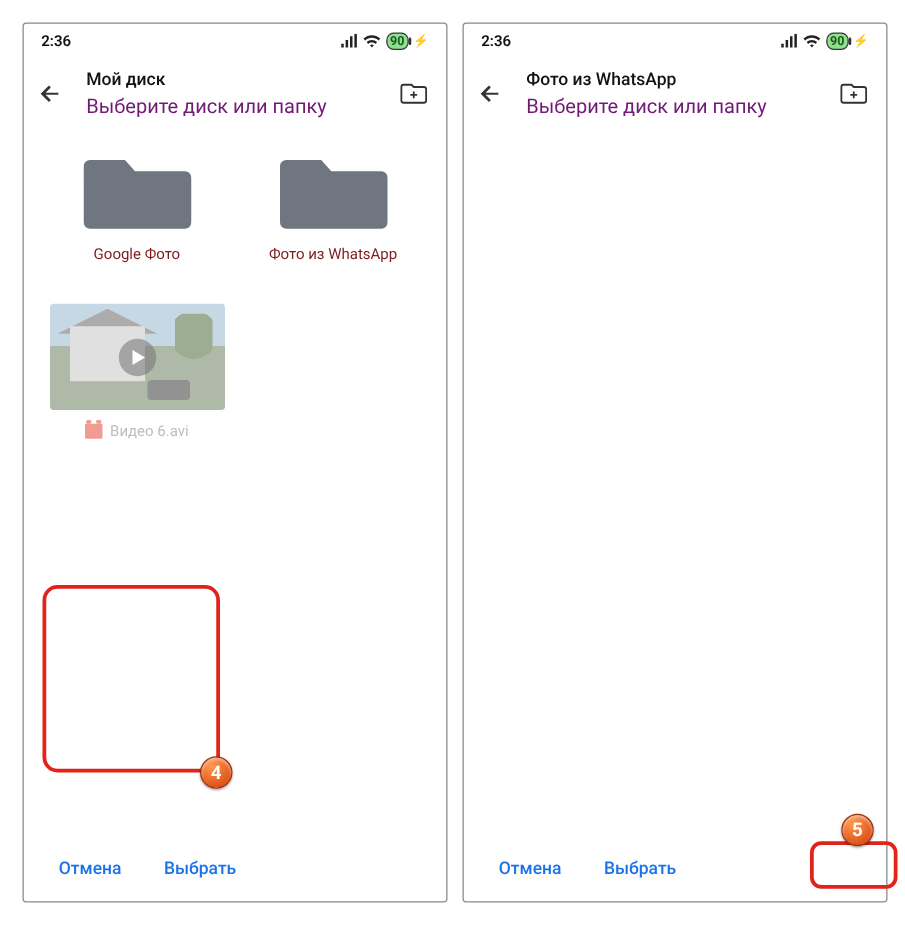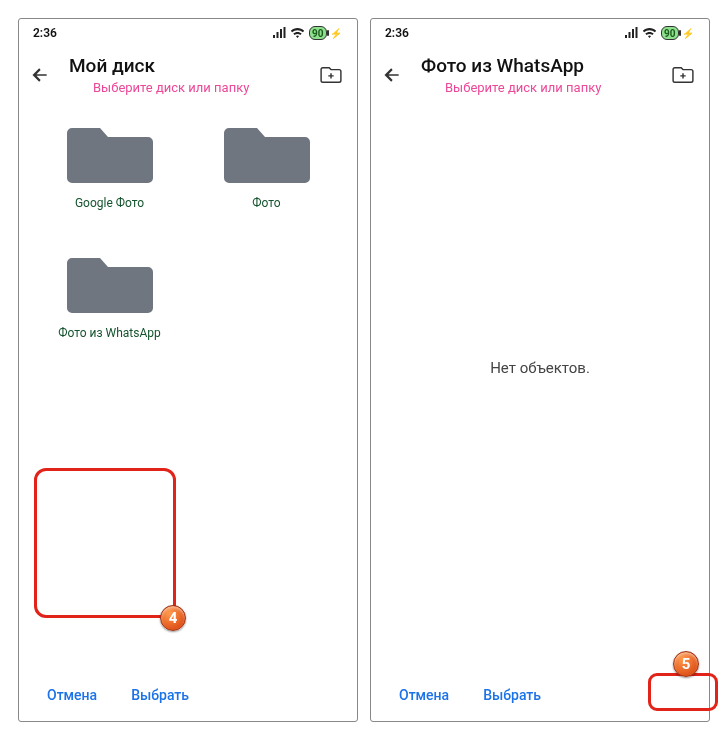--- a/index.html
+++ b/index.html
@@ -39,43 +39,43 @@
   .battery::after { content:""; position:absolute; right:-3px; top:3px; width:2px; height:6px; background:#333; border-radius:1px;}
   .bolt { font-size:10px; color:#222; }
 
   
   .header {
     display: flex; align-items: center; padding: 6px 12px 6px 10px; gap: 18px;
     height: 56px;
   }
   .back-arrow { width: 22px; height: 22px; display:flex; align-items:center; justify-content:center; cursor:pointer; flex-shrink:0;}
   .header-texts { flex: 1; display:flex; flex-direction:column; }
-  .header-title { font-size: 19px; font-weight: 500; color: #111; line-height:1.2;}
-  .header-sub { font-size: 13px; color: #ec4899; margin-top:2px;margin-left:24px;}
+  .header-title { font-size: 14px; font-weight: 500; color: #111; line-height:1.2;}
+  .header-sub { font-size: 16px; color: #701a75; margin-top:2px;}
   .newfolder { width:28px; height:28px; display:flex; align-items:center; justify-content:center; cursor:pointer; flex-shrink:0;}
 
   
   .sortrow {
     display:flex; align-items:center; justify-content:space-between;
     padding: 16px 18px 10px 18px;
     font-size: 13px; color:#444;
   }
   .sortrow .sortlabel { display:flex; align-items:center; gap:6px; cursor:pointer;}
   .viewbtn { width:22px; height:22px; display:flex; align-items:center; justify-content:center; cursor:pointer;}
 
   
   .grid {
     display: grid;
     grid-template-columns: 1fr 1fr;
     gap: 20px 12px;
     padding: 6px 18px;
   }
   .folder-item { display:flex; flex-direction:column; align-items:center; cursor:pointer; padding:4px 2px 8px;}
   .folder-icon { width: 110px; height: 75px; display:flex; align-items:center; justify-content:center;}
-  .folder-label { font-size: 12px; color:#14532d; margin-top:8px; text-align:center; line-height:1.25; max-width:120px;}
+  .folder-label { font-size: 12px; color:#7f1d1d; margin-top:8px; text-align:center; line-height:1.25; max-width:120px;}
   .video-item { display:flex; flex-direction:column; align-items:center; padding:4px 2px 8px; opacity:0.55;}
   .video-thumb { width: 140px; height: 85px; border-radius:3px; position:relative; overflow:hidden;
     background: linear-gradient(to bottom, #9bbad0 0%, #9bbad0 40%, #6e8060 40%, #6e8060 100%);
   }
   .video-thumb .house { position:absolute; left:16px; top:18px; width:60px; height:44px; background:#c7c7c7; }
   .video-thumb .roof { position:absolute; left:8px; top:4px; width:76px; height:0; border-left:40px solid transparent; border-right:40px solid transparent; border-bottom:20px solid #6a6a6a; transform:translateX(-2px);}
   .video-thumb .tree { position:absolute; right:10px; top:8px; width:30px; height:48px; background:radial-gradient(circle at 50% 35%, #4d6b3e 55%, transparent 56%);}
   .video-thumb .car { position:absolute; right:28px; bottom:8px; width:34px; height:16px; background:#3a3a3a; border-radius:3px;}
   .playcircle { position:absolute; top:50%; left:50%; transform:translate(-50%,-50%); width:30px; height:30px; border-radius:50%; background:rgba(0,0,0,0.55); display:flex; align-items:center; justify-content:center;}
   .playcircle::after { content:""; border-left:10px solid #fff; border-top:6px solid transparent; border-bottom:6px solid transparent; margin-left:3px;}
@@ -170,29 +170,34 @@
             </svg>
         </div>
         <div class="folder-label">Google Фото</div>
       </div>
       <div class="folder-item">
         <div class="folder-icon">
           <svg width="92" height="70" viewBox="0 0 92 70">
               <path d="M8 12h28l8 9h40a5 5 0 015 5v36a5 5 0 01-5 5H8a5 5 0 01-5-5V17a5 5 0 015-5z" fill="#6f7680"></path>
             </svg>
         </div>
-        <div class="folder-label">Фото</div>
-      </div>
-      <div class="folder-item">
-        <div class="folder-icon">
-          <svg width="92" height="70" viewBox="0 0 92 70">
-              <path d="M8 12h28l8 9h40a5 5 0 015 5v36a5 5 0 01-5 5H8a5 5 0 01-5-5V17a5 5 0 015-5z" fill="#6f7680"></path>
-            </svg>
-        </div>
         <div class="folder-label">Фото из WhatsApp</div>
+      </div>
+      <div class="video-item">
+        <div class="video-thumb">
+          <div class="roof"></div>
+            <div class="house"></div>
+            <div class="tree"></div>
+            <div class="car"></div>
+          <div class="playcircle"></div>
+        </div>
+        <div class="video-caption">
+          <span class="film-icon"></span>
+          <span>Видео 6.avi</span>
+        </div>
       </div>
     </div>
 
     <div class="footer">
       <div class="btn-flat">Отмена</div>
       <div class="btn-flat">Выбрать</div>
     </div>
   </div>
 
   <div class="phone right">
@@ -227,23 +232,20 @@
         <div class="header-sub">Выберите диск или папку</div>
       </div>
       <div class="newfolder">
         <svg width="22" height="18" viewBox="0 0 24 20">
             <path d="M10 2H3a2 2 0 00-2 2v12a2 2 0 002 2h18a2 2 0 002-2V6a2 2 0 00-2-2h-9l-2-2z" fill="none" stroke="#333" stroke-width="1.6"></path>
             <path d="M12 8v6M9 11h6" stroke="#333" stroke-width="1.6"></path>
           </svg>
       </div>
     </div>
 
-    <div class="empty">
-      <span>Нет объектов.</span>
-    </div>
 
     <div class="footer">
       <div class="btn-flat">Отмена</div>
       <div class="btn-flat">Выбрать</div>
     </div>
   </div>
 
   <div class="hl hl-folder"></div>
   <div class="badge badge-4">4</div>
   <div class="hl-select"></div>

